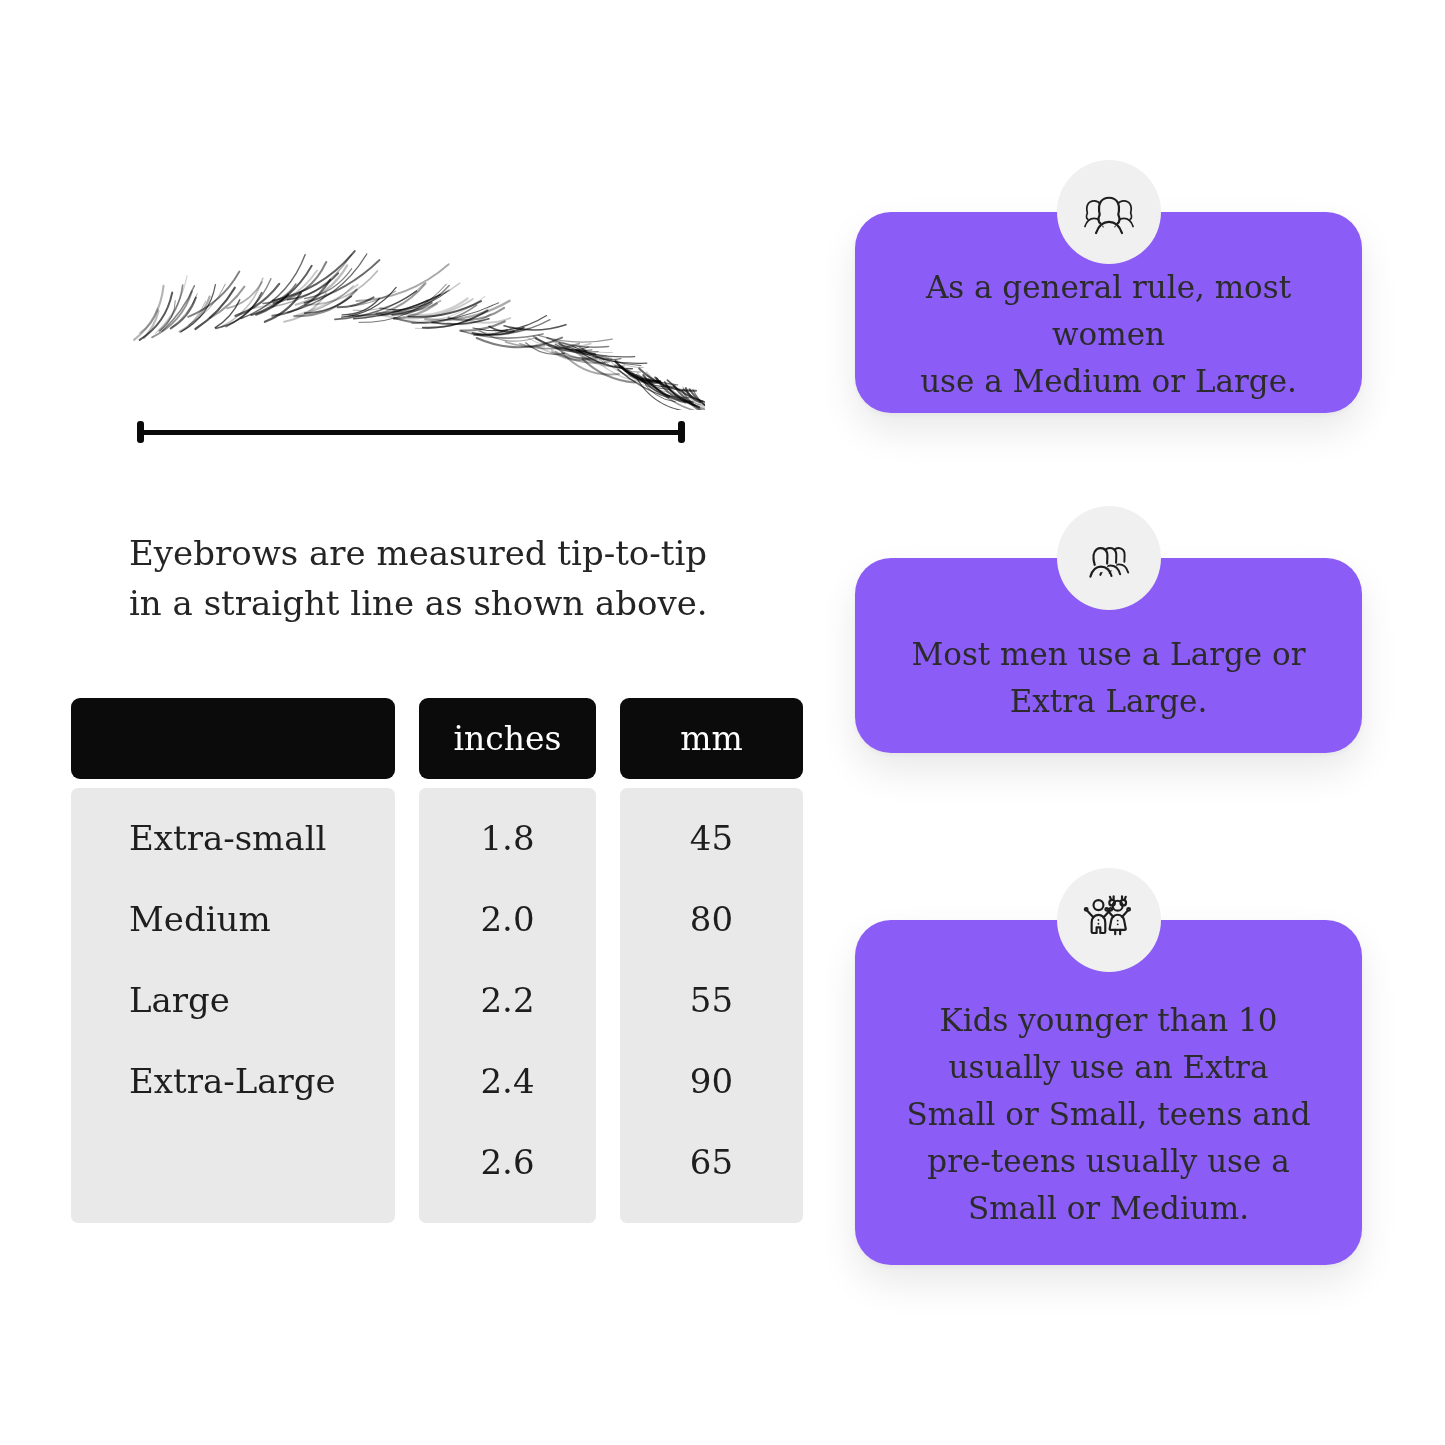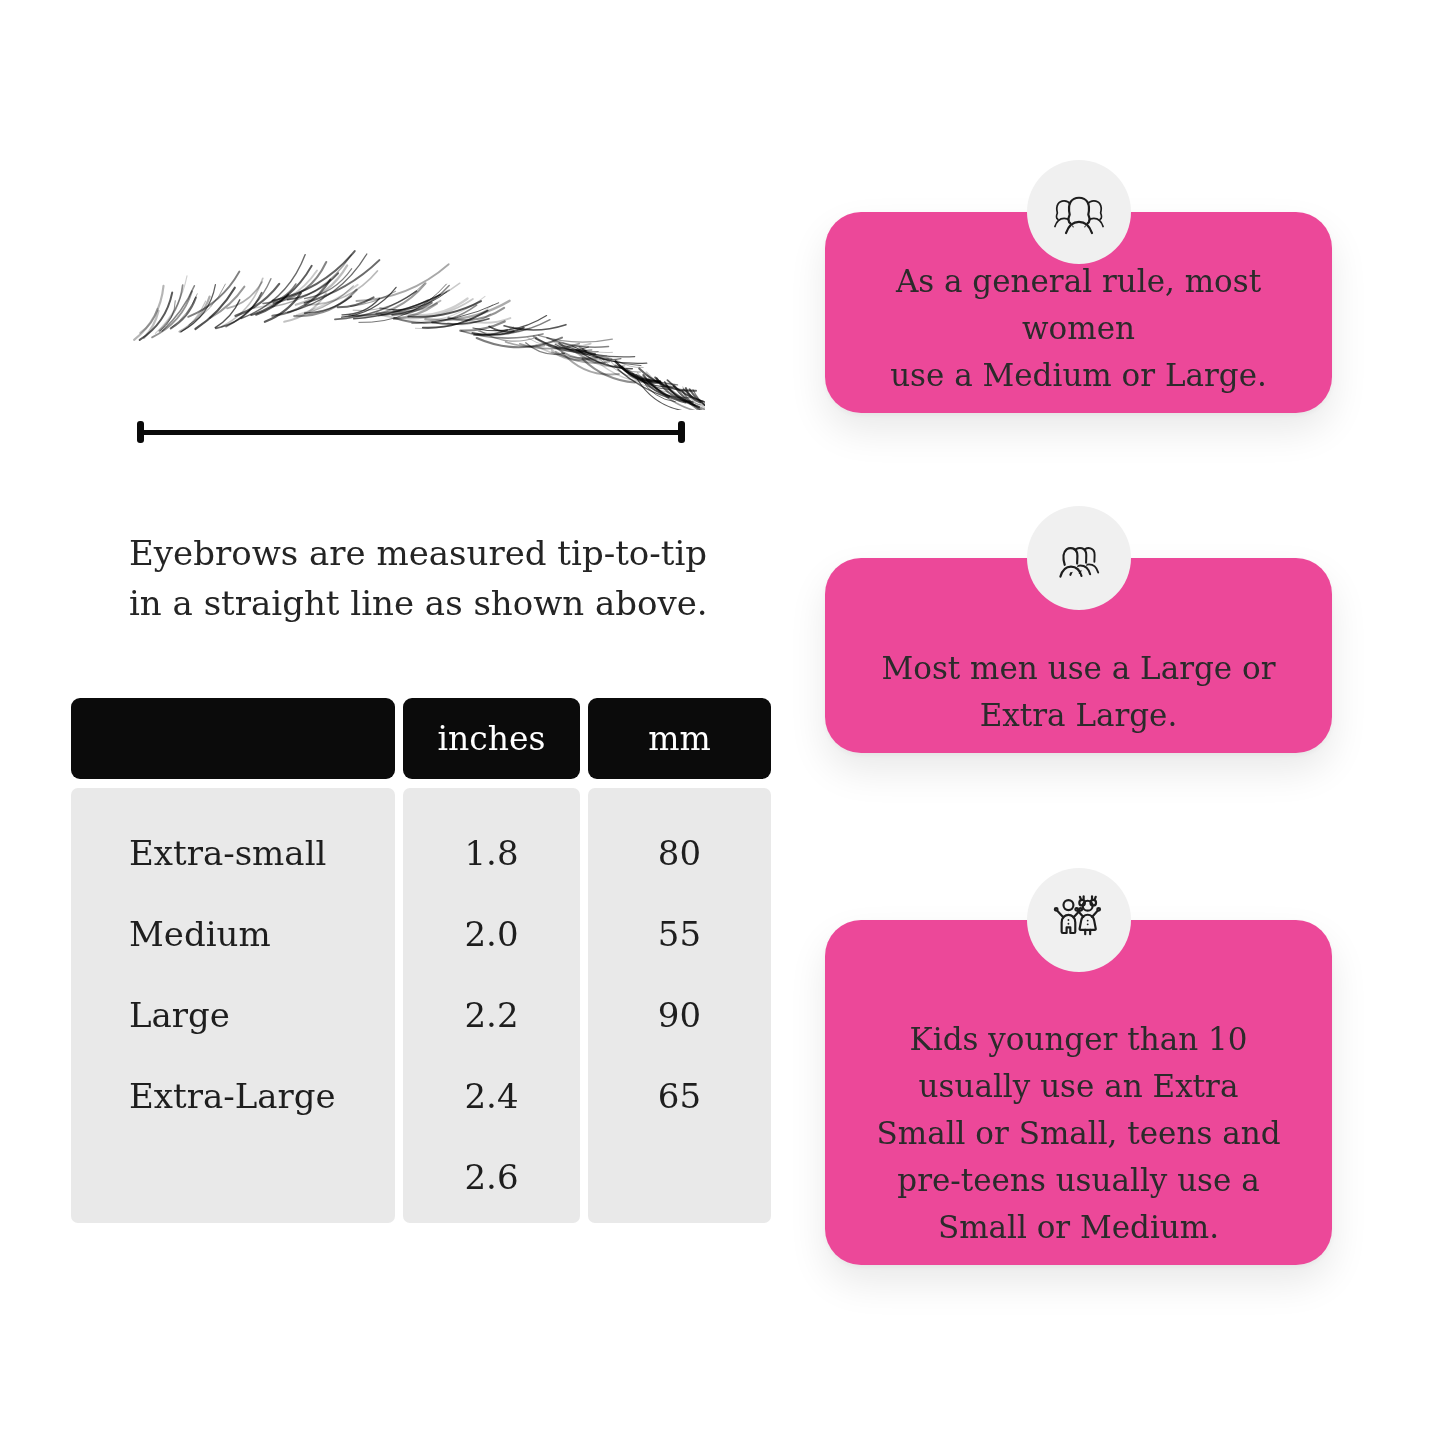--- a/index.html
+++ b/index.html
@@ -16,32 +16,32 @@
   .mline .tick{position:absolute;top:0;width:7px;height:22px;background:#0a0a0a;border-radius:3px;}
   .mline .tick.l{left:0;}
   .mline .tick.r{right:0;}
 
   
   .caption{position:absolute;left:129px;top:528px;margin:0;font-size:34px;line-height:50px;
            color:#242424;white-space:pre-line;}
 
   
   .size-table{position:absolute;left:71px;top:698px;width:700px;}
-  .thead,.tbody{display:grid;grid-template-columns:324px 177px 183px;column-gap:8px;}
+  .thead,.tbody{display:grid;grid-template-columns:324px 177px 183px;column-gap:24px;}
   .hcell{height:81px;background:#0b0b0b;border-radius:9px;color:#fff;font-size:33px;
          display:flex;align-items:center;justify-content:center;}
   .tbody{margin-top:9px;}
-  .bcol{background:#e9e9e9;border-radius:7px;height:435px;padding-top:24px;box-sizing:border-box;}
+  .bcol{background:#e9e9e9;border-radius:7px;height:435px;padding-top:9px;box-sizing:border-box;}
   .cell{height:81px;display:flex;align-items:center;justify-content:center;font-size:34px;color:#1e1e1e;}
   .bcol.first .cell{justify-content:flex-start;padding-left:58px;}
 
   
-  .card{position:absolute;left:825px;width:507px;background:#ec4899;border-radius:36px;
+  .card{position:absolute;left:855px;width:507px;background:#8b5cf6;border-radius:36px;
         box-shadow:0 2px 5px rgba(0,0,0,.04),0 18px 38px rgba(0,0,0,.09);
-        display:flex;align-items:flex-end;justify-content:center;box-sizing:border-box;padding:58px 24px 14px;}
+        display:flex;align-items:center;justify-content:center;box-sizing:border-box;padding:58px 24px 14px;}
   .card.c1{top:212px;height:201px;}
   .card.c2{top:558px;height:195px;}
   .card.c3{top:920px;height:345px;}
   .card .txt{margin:0;text-align:center;font-size:31px;line-height:47px;color:#2b2b2b;white-space:pre-line;}
   .icon-circle{position:absolute;left:50%;top:0;transform:translate(-50%,-50%);
                width:104px;height:104px;border-radius:50%;background:#f0f0f0;
                display:flex;align-items:center;justify-content:center;}
   .icon-circle svg{width:62px;height:62px;display:block;}
   .lineart{stroke:#1d1d1d;stroke-width:3.5;fill:none;stroke-linecap:round;stroke-linejoin:round;}
   .blob{fill:#f0f0f0;stroke:none;}
@@ -235,20 +235,21 @@
         <div class="cell">Extra-Large</div>
       </div>
       <div class="bcol">
         <div class="cell">1.8</div>
         <div class="cell">2.0</div>
         <div class="cell">2.2</div>
         <div class="cell">2.4</div>
         <div class="cell">2.6</div>
       </div>
       <div class="bcol">
+        <div class="cell">45</div>
         <div class="cell">80</div>
         <div class="cell">55</div>
         <div class="cell">90</div>
         <div class="cell">65</div>
       </div>
     </div>
   </div>
 
   <div class="card c1">
     <div class="icon-circle">

